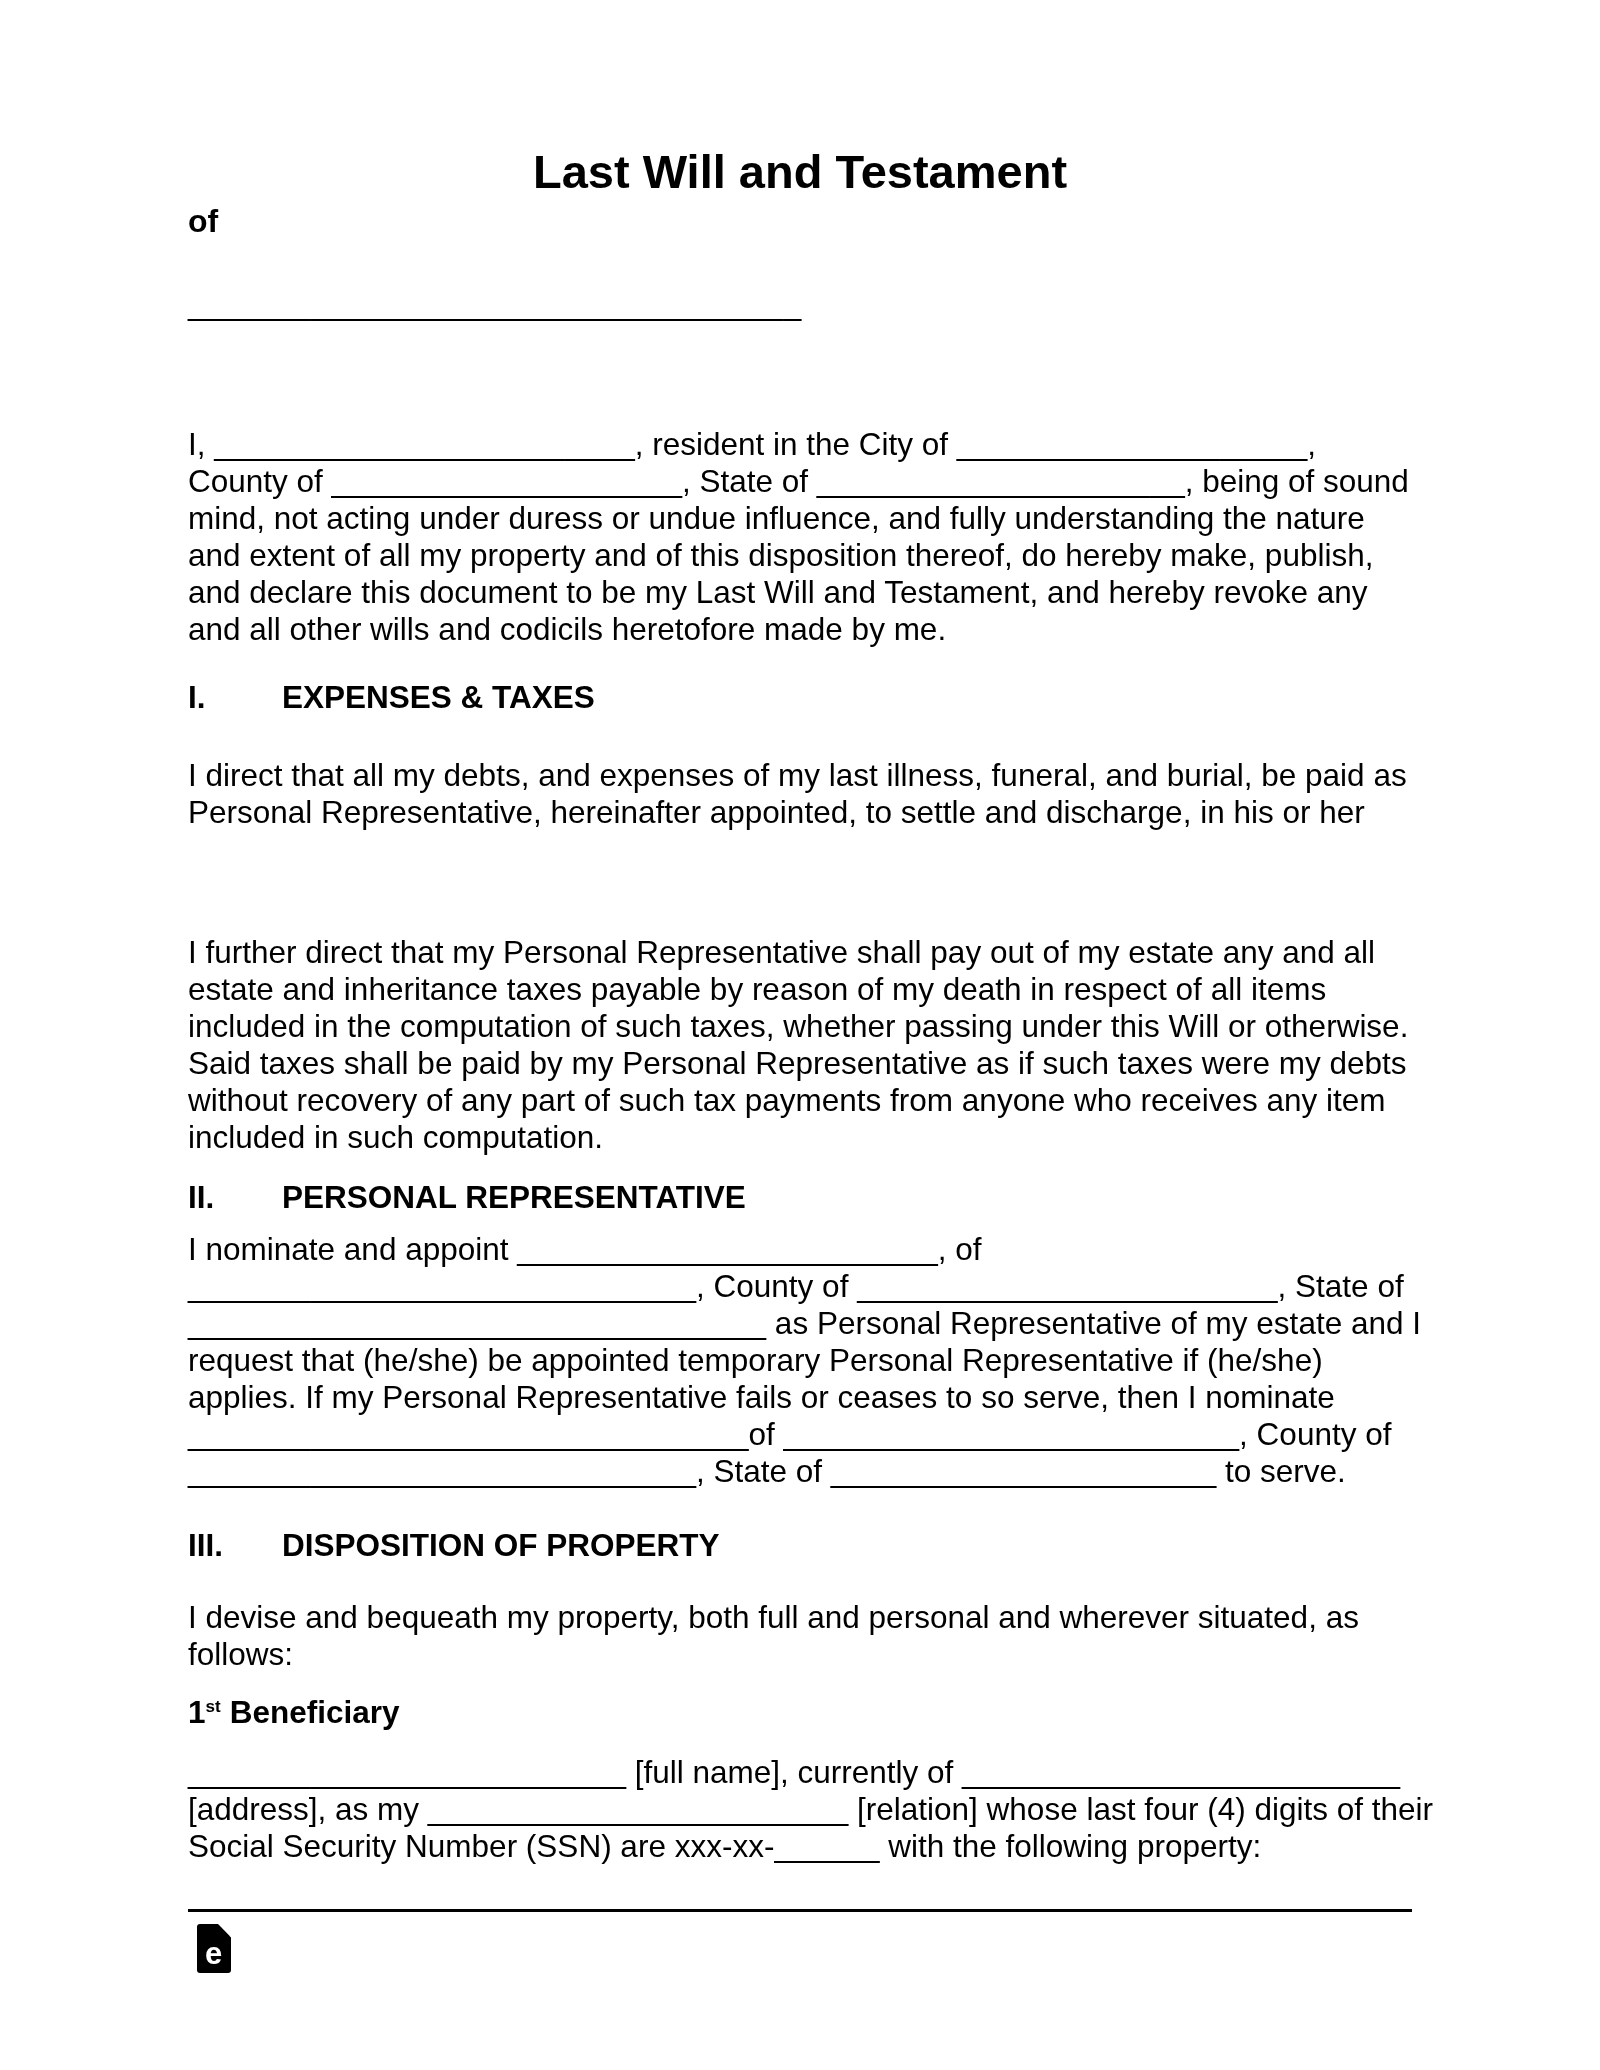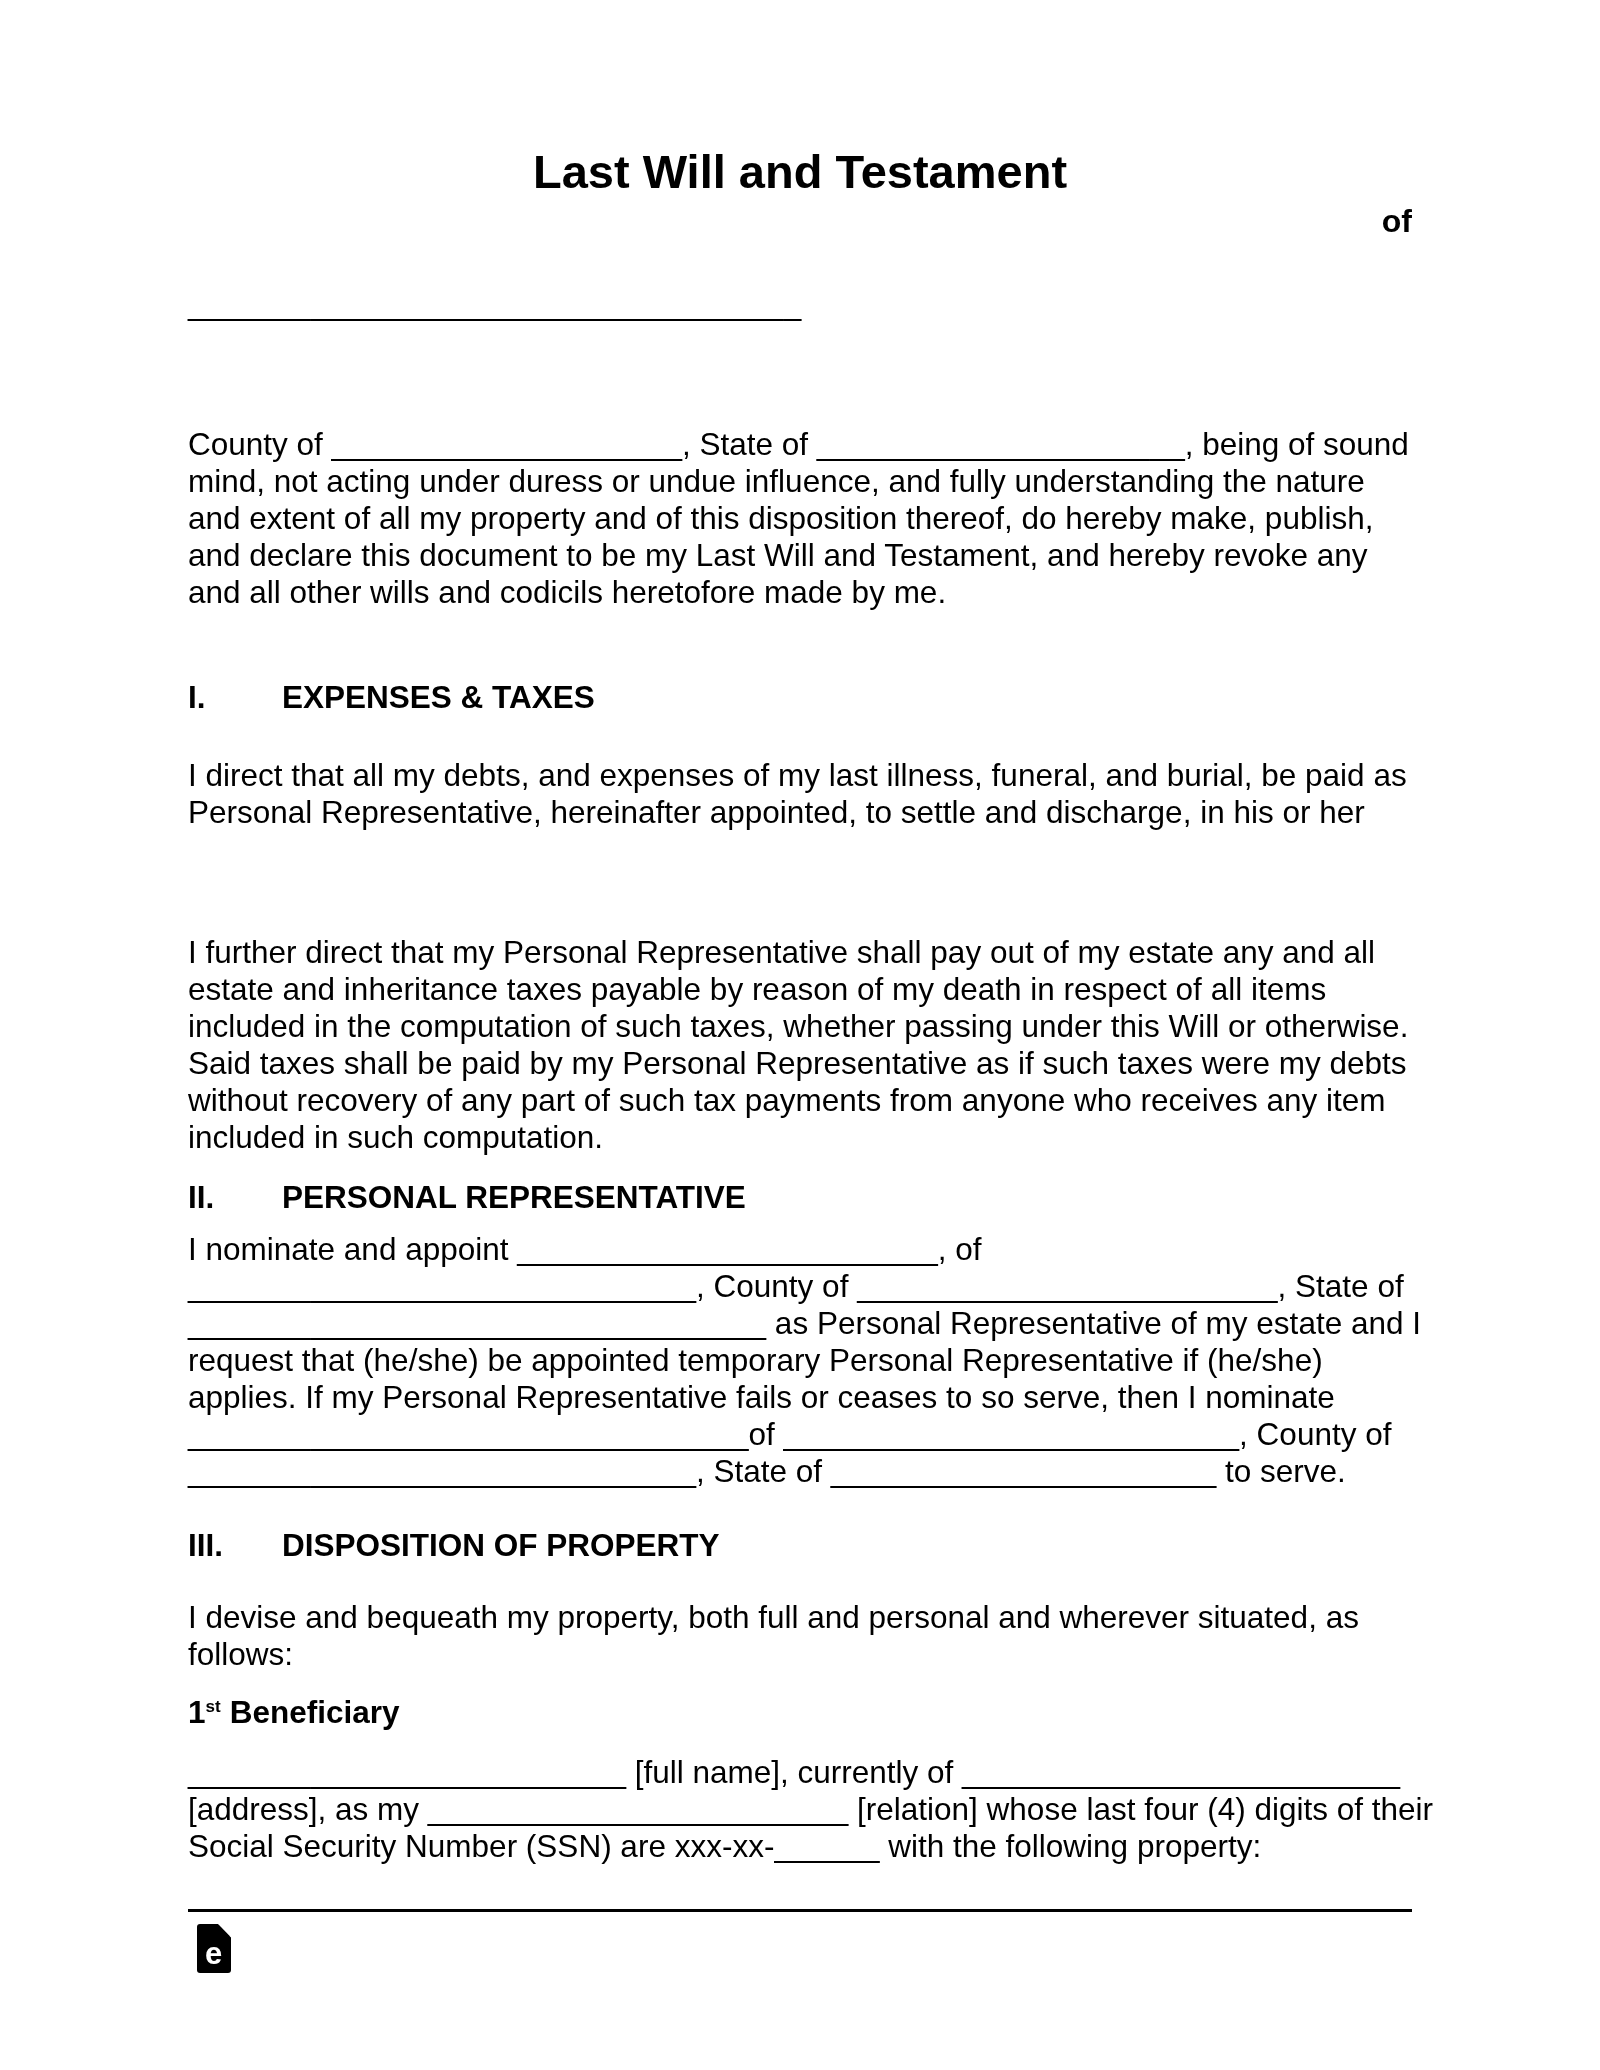--- a/index.html
+++ b/index.html
@@ -3,40 +3,41 @@
 <meta charset="utf-8">
 <style>
   html,body { margin:0; padding:0; background:#ffffff; }
   .page {
     position:relative; width:1600px; height:2070px; background:#ffffff;
     color:#000; font-family:"Liberation Sans", sans-serif; overflow:hidden;padding-left:48px;
   }
   .block { position:absolute; left:188px; width:1224px; font-size:31.5px; line-height:37px; }
   .line  { white-space:pre; }
   .doc-title    { top:146px; text-align:center; font-size:47px; line-height:52px; font-weight:bold; }
-  .doc-subtitle { top:203px; text-align:right; font-size:32px; line-height:36px; font-weight:bold; }
+  .doc-subtitle { top:203px; text-align:left; font-size:32px; line-height:36px; font-weight:bold; }
   .name-blank   { top:286px; text-align:left; }
   .sec-heading  { font-weight:bold; }
   .sec-num      { display:inline-block; width:94px; }
   .ben-heading  { font-weight:bold; }
   .ben-heading sup { font-size:17px; line-height:0; }
   .ben-label    { margin-left:9px; }
   .footer-rule  { top:1909px; border-top:3px solid #000; height:0; }
   .logo         { position:absolute; left:197px; top:1924px; width:34px; height:49px; }
 </style>
 </head>
 <body>
 
 <div class="page">
 
   <div class="block doc-title">Last Will and Testament</div>
   <div class="block doc-subtitle">of</div>
   <div class="block name-blank">___________________________________</div>
 
   <div class="block" style="top:426px">
+    <div class="line">I, ________________________, resident in the City of ____________________,</div>
     <div class="line">County of ____________________, State of _____________________, being of sound</div>
     <div class="line">mind, not acting under duress or undue influence, and fully understanding the nature</div>
     <div class="line">and extent of all my property and of this disposition thereof, do hereby make, publish,</div>
     <div class="line">and declare this document to be my Last Will and Testament, and hereby revoke any</div>
     <div class="line">and all other wills and codicils heretofore made by me.</div>
   </div>
 
   <div class="block sec-heading" style="top:679px">
     <span class="sec-num">I.</span><span>EXPENSES &amp; TAXES</span>
   </div>

